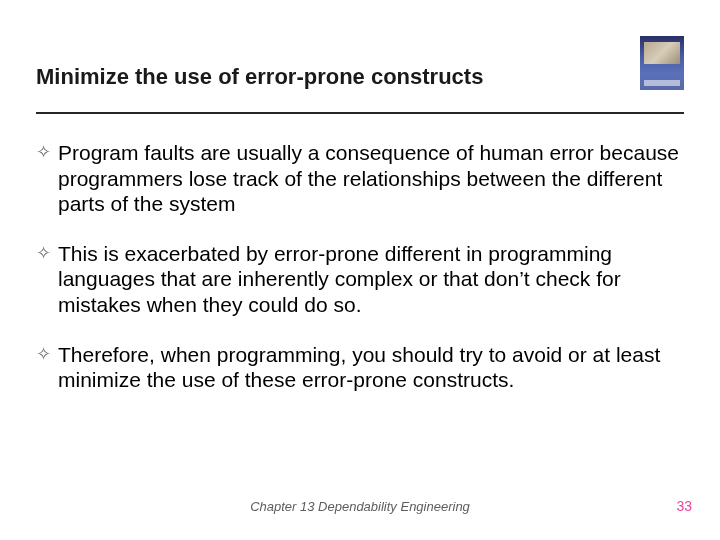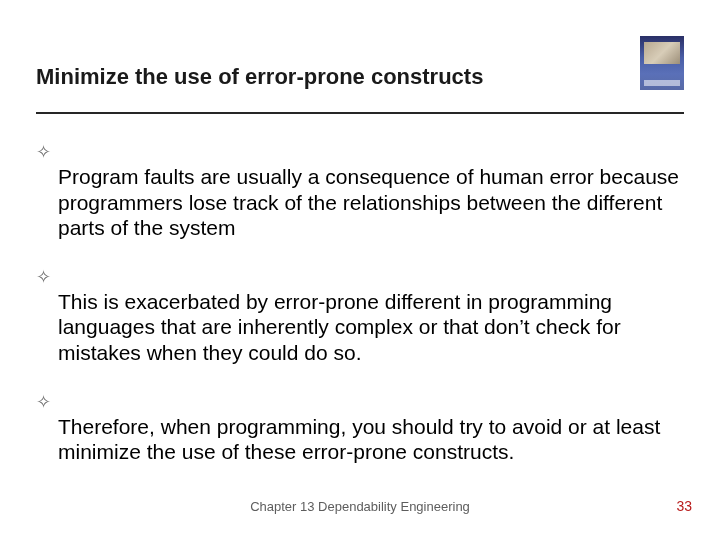--- a/index.html
+++ b/index.html
@@ -73,37 +73,37 @@
   }
   .bullet .mark {
     flex: 0 0 auto;
     width: 22px;
     color: #6b6b6b;
     font-size: 18px;
     line-height: 1.35;
   }
   .bullet .text {
     flex: 1 1 auto;
-    margin-top: 24px;
   }
   .footer-center {
     position: absolute;
     bottom: 26px;
     left: 0;
     right: 0;
     text-align: center;
     font-size: 13px;
     color: #5d5d5d;
+    font-style: italic;
   }
   .footer-right {
     position: absolute;
     bottom: 26px;
     right: 28px;
     font-size: 14px;
-    color: #b91c1c;
+    color: #ec4899;
   }
 </style>
 </head>
 <body>
 
 <div class="slide">
 
   <div class="title-row">
     <div class="title">Minimize the use of error-prone constructs</div>
     <div class="book-thumb">

